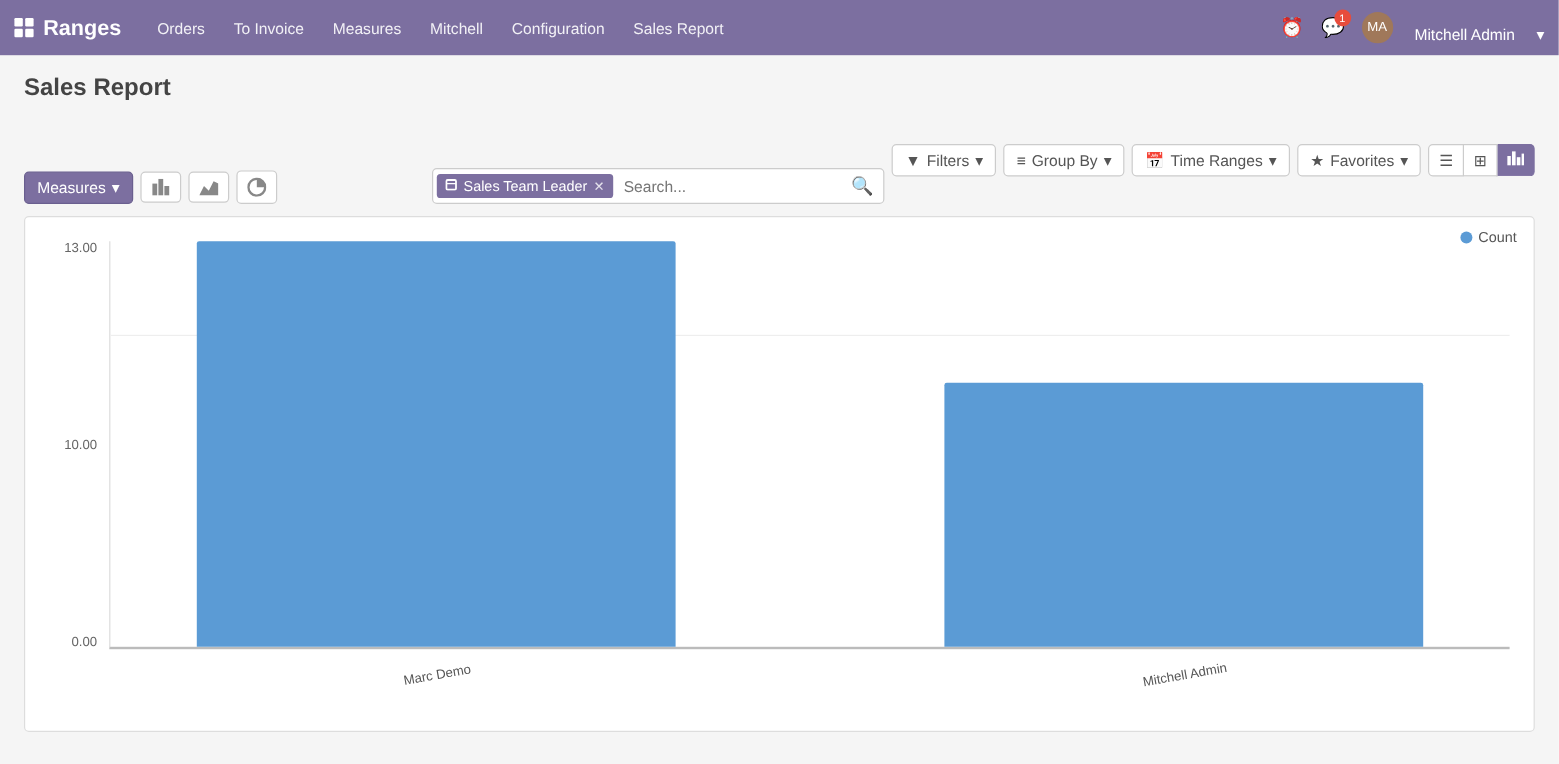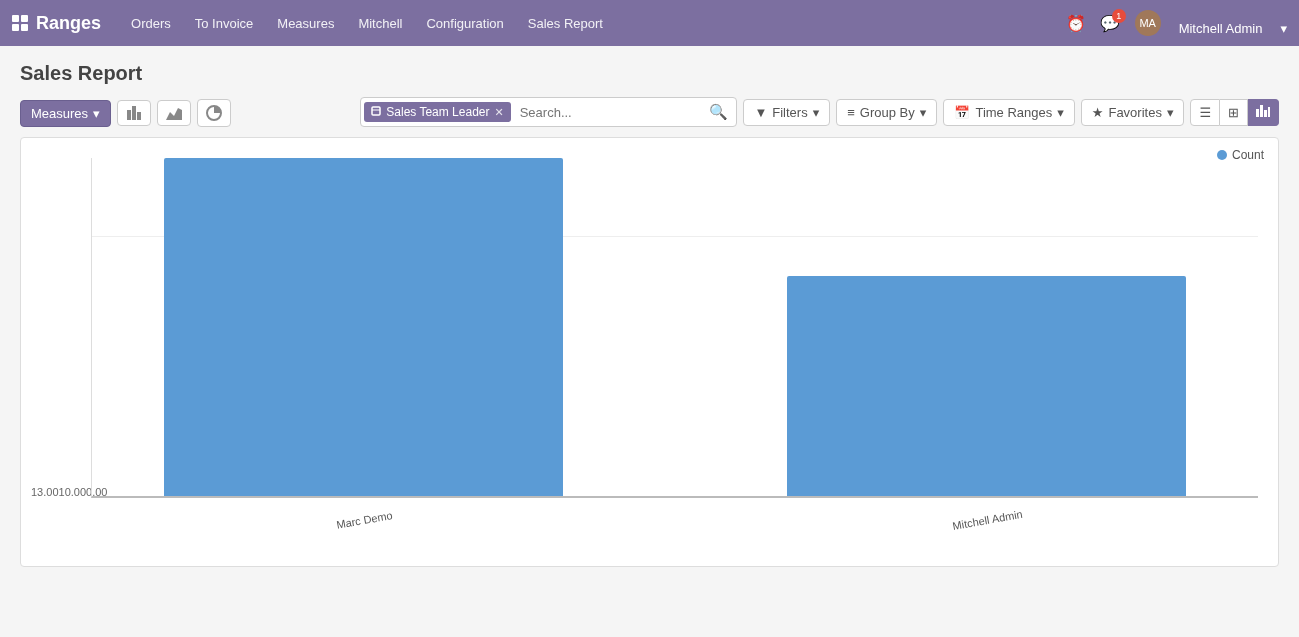--- a/index.html
+++ b/index.html
@@ -68,21 +68,21 @@
       display: flex; align-items: center; gap: 5px;
     }
     .btn-primary {
       background: #7c6fa0;
       color: white;
       border-color: #6a5f8f;
     }
     .btn-icon { padding: 5px 8px; }
 
     
-    .search-area { display: flex; align-items: center; border: 1px solid #ccc; border-radius: 4px; background: white; flex: 1; max-width: 600px; }
+    .search-area { display: flex; align-items: center; border: 1px solid #ccc; border-radius: 4px; background: white; flex: 1; max-width: 600px; margin-top: 43px; }
     .search-tag {
       background: #7c6fa0;
       color: white;
       border-radius: 3px;
       padding: 3px 7px;
       margin: 3px;
       font-size: 12px;
       display: flex; align-items: center; gap: 5px;
     }
     .search-tag .close-btn { cursor: pointer; font-size: 11px; opacity: 0.8; }
@@ -229,21 +229,21 @@
   </div>
 
   <div class="chart-container">
     <div class="chart-legend">
       <span class="legend-dot"></span>
       <span>Count</span>
     </div>
 
     <div style="position: relative; height: 390px; padding: 10px 10px 40px 60px;">
 
-      <div style="position: absolute; left: 0; top: 10px; bottom: 40px; width: 58px; display: flex; flex-direction: row; justify-content: space-between; align-items: flex-end; padding-right: 8px; font-size: 11px; color: #666;">
+      <div style="position: absolute; left: 0; top: 10px; bottom: 40px; width: 58px; display: flex; flex-direction: column; justify-content: space-between; align-items: flex-end; padding-right: 8px; font-size: 11px; color: #666;">
         <span>13.00</span>
         <span>10.00</span>
         <span>0.00</span>
       </div>
 
       <div style="position: relative; height: 100%; border-bottom: 2px solid #bbb; border-left: 1px solid #ddd; display: flex; align-items: flex-end; justify-content: space-around; padding: 0 30px;">
 
         <div style="position:absolute; left:0; right:0; top: 23%; border-top: 1px solid #eee;"></div>
 
         <div style="position: relative; width: 36%; display: flex; flex-direction: column; align-items: center; justify-content: flex-end; height: 100%;">

